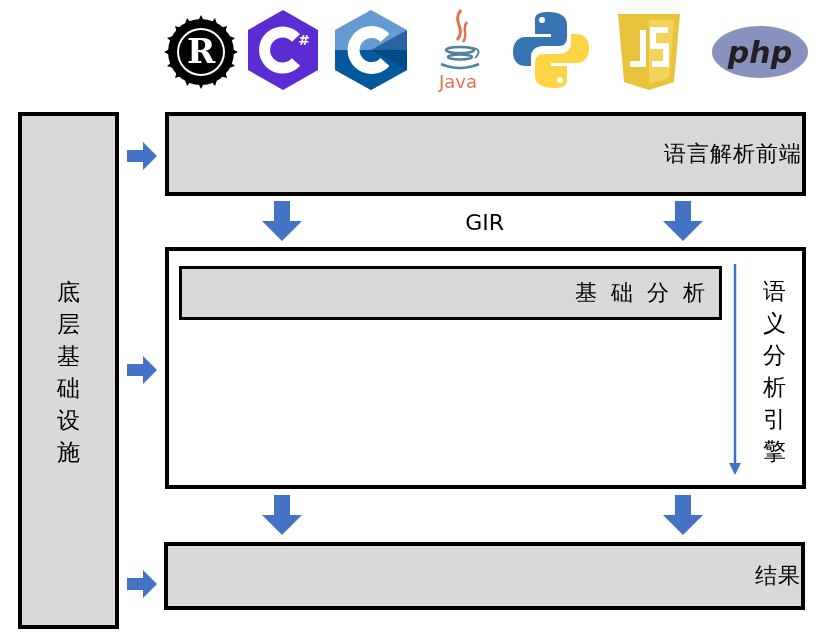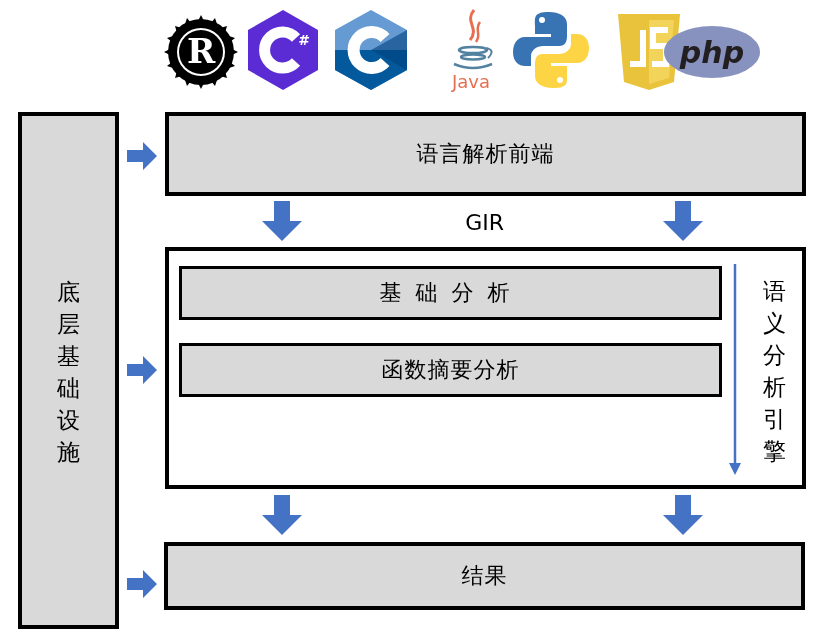--- a/index.html
+++ b/index.html
@@ -1,21 +1,21 @@
 <!DOCTYPE html>
 <html><head>
   <meta charset="utf-8">
   <style>
     html, body { margin: 0; padding: 0; background: #ffffff; }
     body { width: 821px; height: 636px; position: relative; overflow: hidden;
            font-family: "DejaVu Sans", "Liberation Sans", sans-serif; color: #000; }
     .abs { position: absolute; }
     .box { position: absolute; box-sizing: border-box; border: 4px solid #000; background: #d9d9d9; }
     .label { position: absolute; left: 0; right: 0; top: 50%; transform: translateY(-50%);
-             text-align: center; font-size: 22px; letter-spacing: 1px; font-family: Liberation Serif, serif; }
+             text-align: right; font-size: 22px; letter-spacing: 1px; font-family: Liberation Serif, serif; }
     .spaced { letter-spacing: 14px; padding-left: 2px; }
     .vtext { position: absolute; left: 0; right: 0; text-align: center; font-size: 23px; line-height: 32px; }
     .vchar { display: block; }
     .inner { position: absolute; box-sizing: border-box; border: 3px solid #000; background: #d9d9d9; }
     .logo { position: absolute; top: 8px; height: 84px; }
     svg { display: block; }
   </style>
 </head>
 <body>
 
@@ -60,21 +60,21 @@
 
   <div class="logo" style="left:333px;width:76px;">
     <svg width="76" height="84" viewBox="0 0 76 84">
       <polygon points="38,2 74,22 74,62 38,82 2,62 2,22" fill="#659ad2"></polygon>
       <polygon points="38,82 2,62 2,42 74,42 74,62" fill="#03599c"></polygon>
       <polygon points="74,22 74,62 38,42" fill="#00427e" opacity="0.6"></polygon>
       <path d="M52,30 A18,18 0 1 0 52,54" fill="none" stroke="#fff" stroke-width="12"></path>
     </svg>
   </div>
 
-  <div class="logo" style="left:440px;width:66px;">
+  <div class="logo" style="left:427px;width:66px;">
     <svg width="66" height="84" viewBox="0 0 66 84">
       <path d="M34,2 C24,14 40,20 30,32" fill="none" stroke="#e76f51" stroke-width="3"></path>
       <path d="M40,14 C34,22 42,26 36,34" fill="none" stroke="#e76f51" stroke-width="2.5"></path>
       <ellipse cx="33" cy="42" rx="14" ry="3" fill="none" stroke="#5382a1" stroke-width="2.5"></ellipse>
       <ellipse cx="33" cy="49" rx="12" ry="2.5" fill="none" stroke="#5382a1" stroke-width="2.5"></ellipse>
       <path d="M14,56 Q33,64 52,56" fill="none" stroke="#5382a1" stroke-width="2.5"></path>
       <path d="M46,40 Q56,42 48,50" fill="none" stroke="#5382a1" stroke-width="2"></path>
       <text x="31" y="80" text-anchor="middle" font-family="DejaVu Sans, sans-serif" font-size="18" fill="#e76f51">Java</text>
     </svg>
   </div>
@@ -90,21 +90,21 @@
 
   <div class="logo" style="left:616px;width:66px;">
     <svg width="66" height="84" viewBox="0 0 66 84">
       <polygon points="2,6 64,6 58,74 33,82 8,74" fill="#e9c33b"></polygon>
       <polygon points="33,12 58,12 53,70 33,76" fill="#f3d45a"></polygon>
       <path d="M27,22 L27,56 L14,56" fill="none" stroke="#fff" stroke-width="6"></path>
       <path d="M52,22 L37,22 L37,38 L50,38 L50,56 L36,56" fill="none" stroke="#fff" stroke-width="6"></path>
     </svg>
   </div>
 
-  <div class="logo" style="left:662px;width:100px;">
+  <div class="logo" style="left:710px;width:100px;">
     <svg width="100" height="84" viewBox="0 0 100 84">
       <ellipse cx="50" cy="44" rx="48" ry="26" fill="#8892bf"></ellipse>
       <text x="50" y="55" text-anchor="middle" font-family="DejaVu Sans, sans-serif" font-weight="bold" font-style="italic" font-size="30" fill="#231f20">php</text>
     </svg>
   </div>
 </div>
 
 <div class="box" style="left:18px;top:112px;width:101px;height:517px;">
   <div class="vtext" style="top:160px;">
     <span class="vchar">底</span>
@@ -145,23 +145,20 @@
   <svg width="40" height="40" viewBox="0 0 40 40">
       <polygon points="12,0 28,0 28,20 40,20 20,40 0,20 12,20" fill="#4472c4"></polygon>
     </svg>
 </div>
 <div class="abs" style="left:420px;top:210px;width:84px;text-align:right;font-size:22px;">GIR</div>
 
 <div class="box" style="left:165px;top:247px;width:641px;height:242px;background:#ffffff;">
   <div class="inner" style="left:10px;top:15px;width:543px;height:54px;">
     <div class="label spaced">基础分析</div>
   </div>
-  <div class="inner" style="left:10px;top:92px;width:543px;height:54px;">
-    <div class="label">函数摘要分析</div>
-  </div>
 
   <div class="abs" style="left:560px;top:13px;">
     <svg width="12" height="212" viewBox="0 0 12 212">
       <line x1="6" y1="0" x2="6" y2="200" stroke="#4472c4" stroke-width="2.5"></line>
       <polygon points="0,199 12,199 6,211" fill="#4472c4"></polygon>
     </svg>
   </div>
   <div class="vtext" style="left:578px;right:0;top:24px;">
     <span class="vchar">语</span>
     <span class="vchar">义</span>

